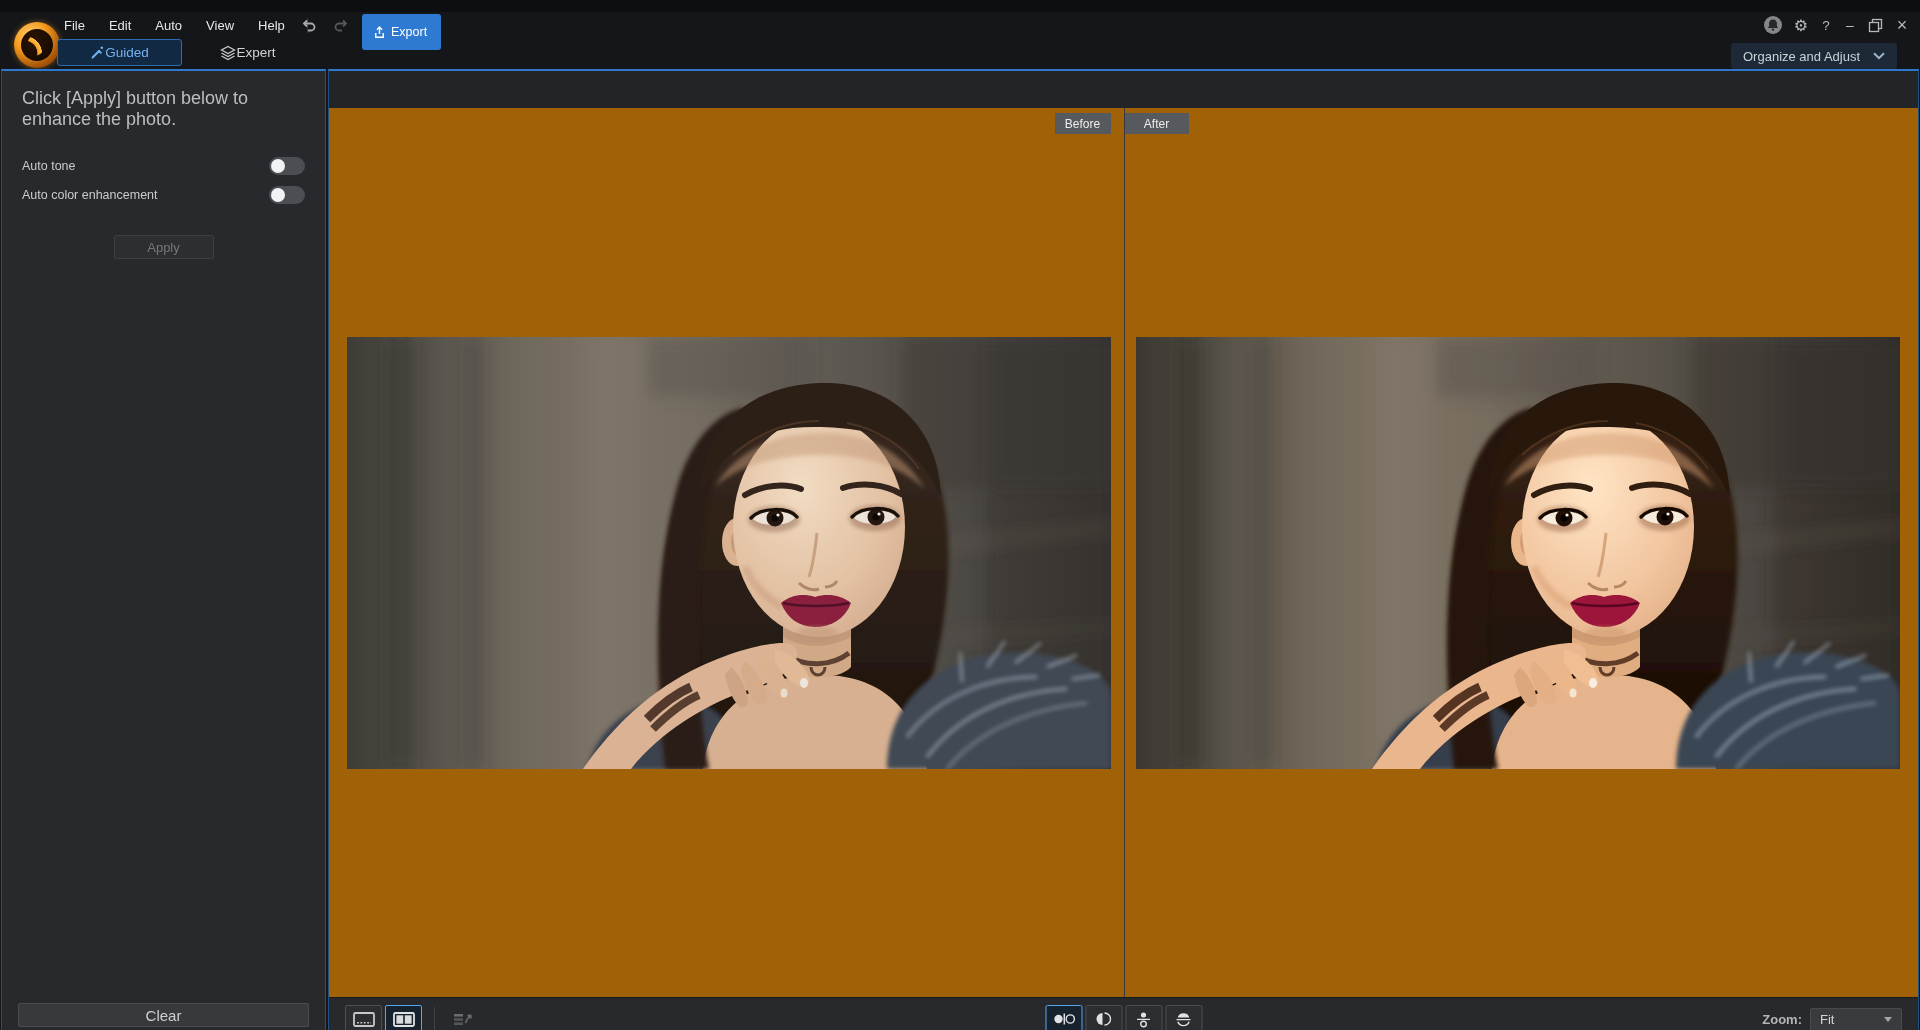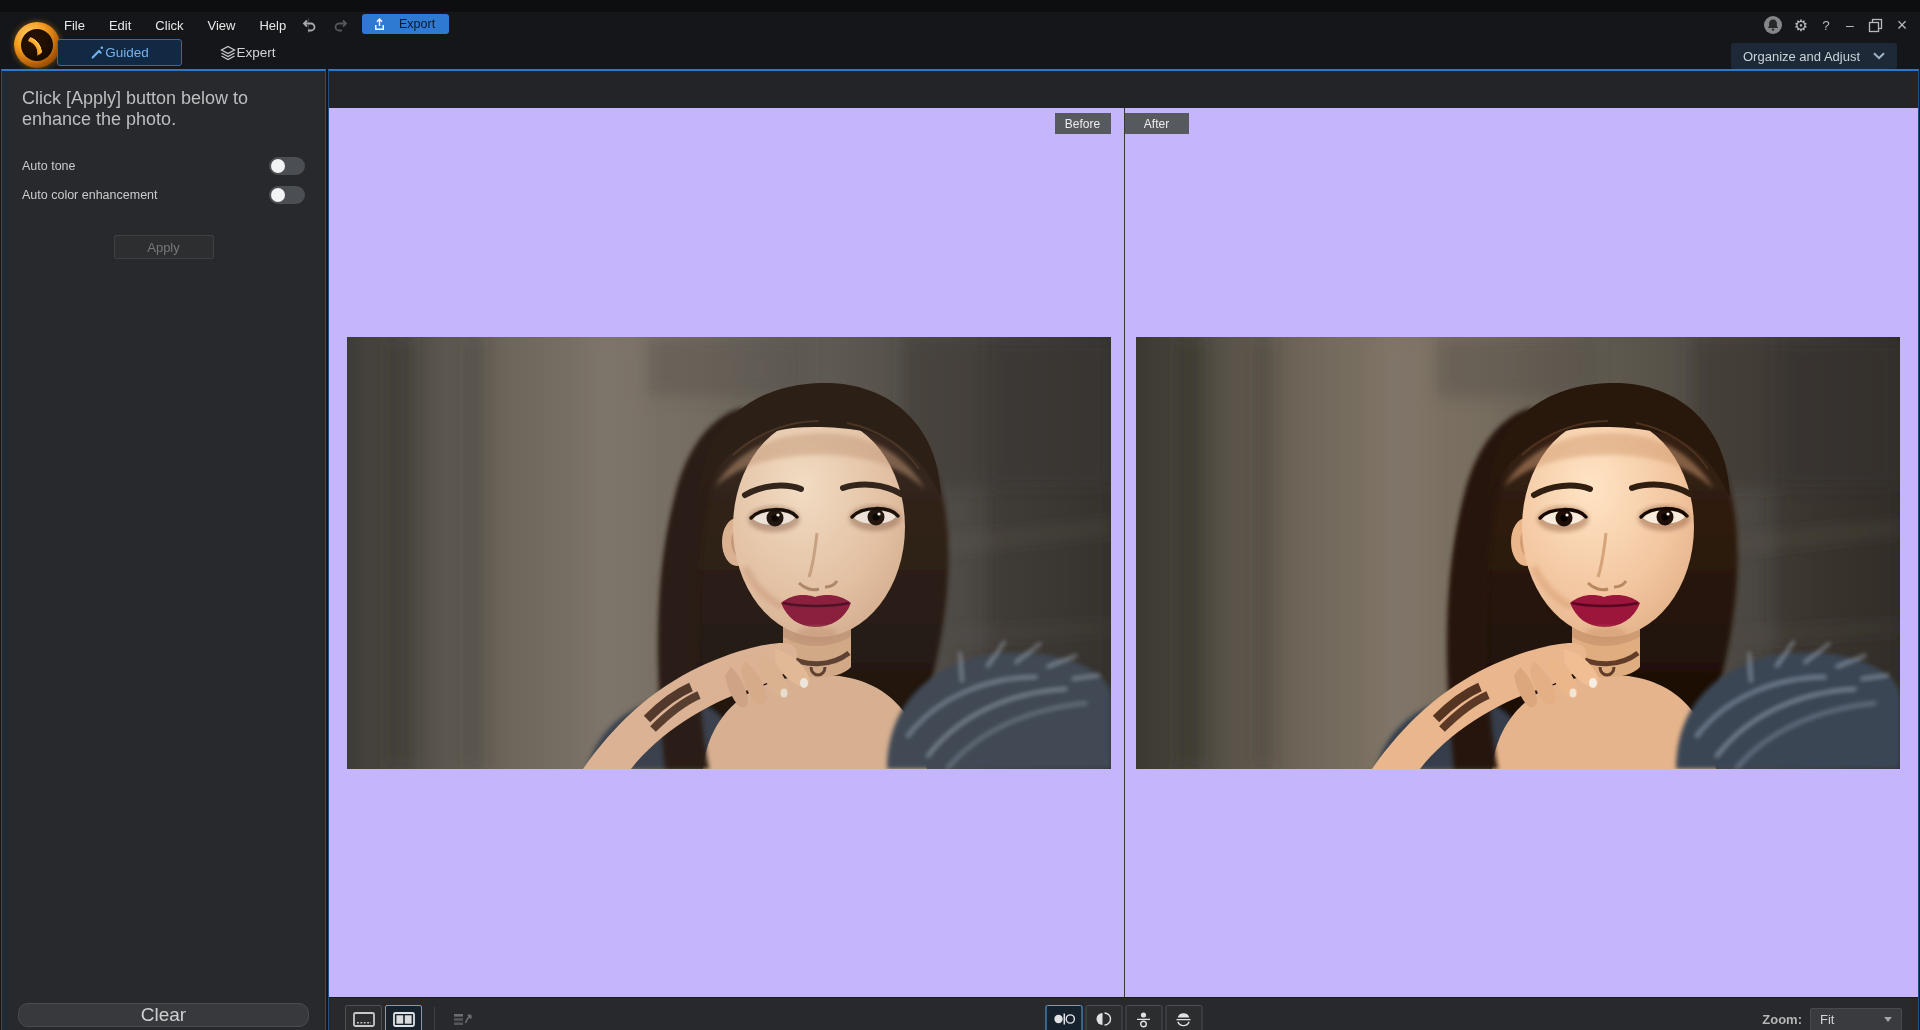--- a/index.html
+++ b/index.html
@@ -11,23 +11,23 @@
   }
   
   .titlebar { position:absolute; left:0; top:0; width:1920px; height:26px; }
   .menu { position:absolute; left:52px; top:0; height:26px; display:flex; align-items:center; }
   .menu-item { padding:0 12px; font-size:13px; color:#e6e7e8; cursor:default; }
   .menu-sep { width:1px; height:15px; background:#3a3d40; margin:0 10px; }
   .icon-btn { display:flex; align-items:center; justify-content:center; }
   .undo-btn,.redo-btn { position:absolute; top:3px; width:27px; height:20px; }
   .undo-btn { left:296px; } .redo-btn { left:327px; }
   .export-btn {
-    position:absolute; left:362px; top:2px; height:20px; padding:0 14px 0 10px;
-    background:#2e7ad3; border-radius:3px; display:flex; align-items:center; gap:12px;
-    color:#0f172a; font-size:12.5px;
+    position:absolute; left:362px; top:2px; height:36px; padding:0 14px 0 10px;
+    background:#2e7ad3; border-radius:3px; display:flex; align-items:center; gap:4px;
+    color:#ffffff; font-size:12.5px;
   }
   .winctl { position:absolute; top:3px; height:20px; display:flex; align-items:center; justify-content:center; font-size:14px; color:#b6b9bb; }
   .ctl-bell { left:1762px; width:21px; }
   .ctl-gear { left:1790px; width:22px; font-size:16px; }
   .ctl-help { left:1816px; width:20px; font-size:13.5px; }
   .ctl-min  { left:1839px; width:22px; }
   .ctl-rest { left:1864px; width:22px; }
   .ctl-close{ left:1890px; width:24px; font-size:18px; }
   .logo { position:absolute; left:14px; top:10px; width:46px; height:46px; border-radius:50%;
     background:radial-gradient(circle at 35% 30%, #ffcf6e 0%, #f59a1e 38%, #a85608 70%, #5e2c04 100%);
@@ -59,38 +59,38 @@
   .toggle-row { display:flex; justify-content:space-between; align-items:center; margin:0 20px; }
   .toggle-row.first { margin-top:27px; }
   .toggle-row.second { margin-top:11px; }
   .toggle-label { font-size:12.5px; color:#c9cbcd; }
   .toggle { width:36px; height:18px; border-radius:9px; background:#4b4e52; position:relative; }
   .toggle .knob { position:absolute; left:2px; top:2px; width:14px; height:14px; border-radius:50%; background:#f2f3f4; }
   .apply-btn { margin:31px auto 0 auto; width:100px; height:24px; background:#2c2e30;
     border:1px solid #3d3f42; border-radius:2px; color:#75787b; font-size:13px; }
   .side-fill { flex:1; }
   .clear-btn { margin:0 16px 13px 16px; height:24px; background:#38393c;
-    border:1px solid #4a4c4f; border-radius:10px; color:#cdcfd1; font-size:19px; }
+    border:1px solid #4a4c4f; border-radius:2px; color:#cdcfd1; font-size:15px; }
   .main {
     position:absolute; left:328px; top:57px; width:1591px; height:972px;
     background:#222427; border:1px solid #1f5183; border-top:2px solid #2e77c9;
   }
   
   .edit-toolbar { position:absolute; left:0; top:0; right:0; height:37px; background:#2b2d30; border-bottom:1px solid #191b1d; }
   .folder-btn { position:absolute; left:16px; top:5px; width:38px; height:27px;
     background:#323438; border:1px solid #54575b; border-radius:2px;
     display:flex; align-items:center; justify-content:center; gap:4px; }
   .caret-down { width:0; height:0; border-left:4px solid transparent; border-right:4px solid transparent; border-top:5px solid #c0c2c4; }
   .filename { position:absolute; left:0; right:0; top:0; height:37px; display:flex; align-items:center; justify-content:center; font-size:13px; color:#cfd1d3; }
   .zoomtool-btn { position:absolute; right:51px; top:5px; width:36px; height:27px;
     background:#242628; border:1px solid #4d5054; border-radius:2px 0 0 2px; }
   .handtool-btn { position:absolute; right:15px; top:5px; width:36px; height:27px;
     background:#3f4246; border:1px solid #70747a; border-radius:0 2px 2px 0; }
   
-  .canvas { position:absolute; left:0; top:37px; right:0; bottom:43px; background:#c4b5fd; overflow:hidden; }
+  .canvas { position:absolute; left:0; top:37px; right:0; bottom:43px; background:#a16207; overflow:hidden; }
   .split-divider { position:absolute; left:50%; top:0; bottom:0; width:1px; background:#37393c; }
   .compare-tab { position:absolute; top:5px; height:21px; display:flex; align-items:center; justify-content:center;
     background:#56595d; color:#eceded; font-size:12px; }
   .tab-before { right:calc(50% + 13px); width:56px; }
   .tab-after  { left:calc(50% + 1px);  width:64px; }
   .photo { position:absolute; top:50%; margin-top:-216px; width:764px; height:432px; }
   .photo-before { left:18px;  filter:saturate(.96) blur(.4px); }
   .photo-after  { right:18px; filter:saturate(1.14) contrast(1.07) brightness(1.01); }
   
   .bottombar { position:absolute; left:0; right:0; bottom:0; height:43px; background:#28292c; border-top:1px solid #1a1b1d; }
@@ -208,21 +208,21 @@
         <path d="M300,382 C316,366 330,356 344,350" stroke="#54392a" stroke-width="9" fill="none"></path>
         <path d="M306,392 C322,376 338,364 352,358" stroke="#4a3124" stroke-width="8" fill="none" opacity="0.9"></path>
       </symbol>
     </defs>
   </svg>
 
   <div class="titlebar">
     <div class="menu">
       <span class="menu-item">File</span>
       <span class="menu-item">Edit</span>
-      <span class="menu-item">Click</span>
+      <span class="menu-item">Auto</span>
       <span class="menu-item">View</span>
       <span class="menu-item">Help</span>
       <span class="menu-sep"></span>
     </div>
     <div class="icon-btn undo-btn">
       <span>
         <svg width="17" height="17" viewBox="0 0 17 17">
             <path d="M3.5 6.5 H10 a3.5 3.5 0 1 1 0 7 H7" fill="none" stroke="#a8abae" stroke-width="1.8"></path>
             <path d="M6 3.5 L3 6.5 l3 3" fill="none" stroke="#a8abae" stroke-width="1.8"></path>
           </svg>

